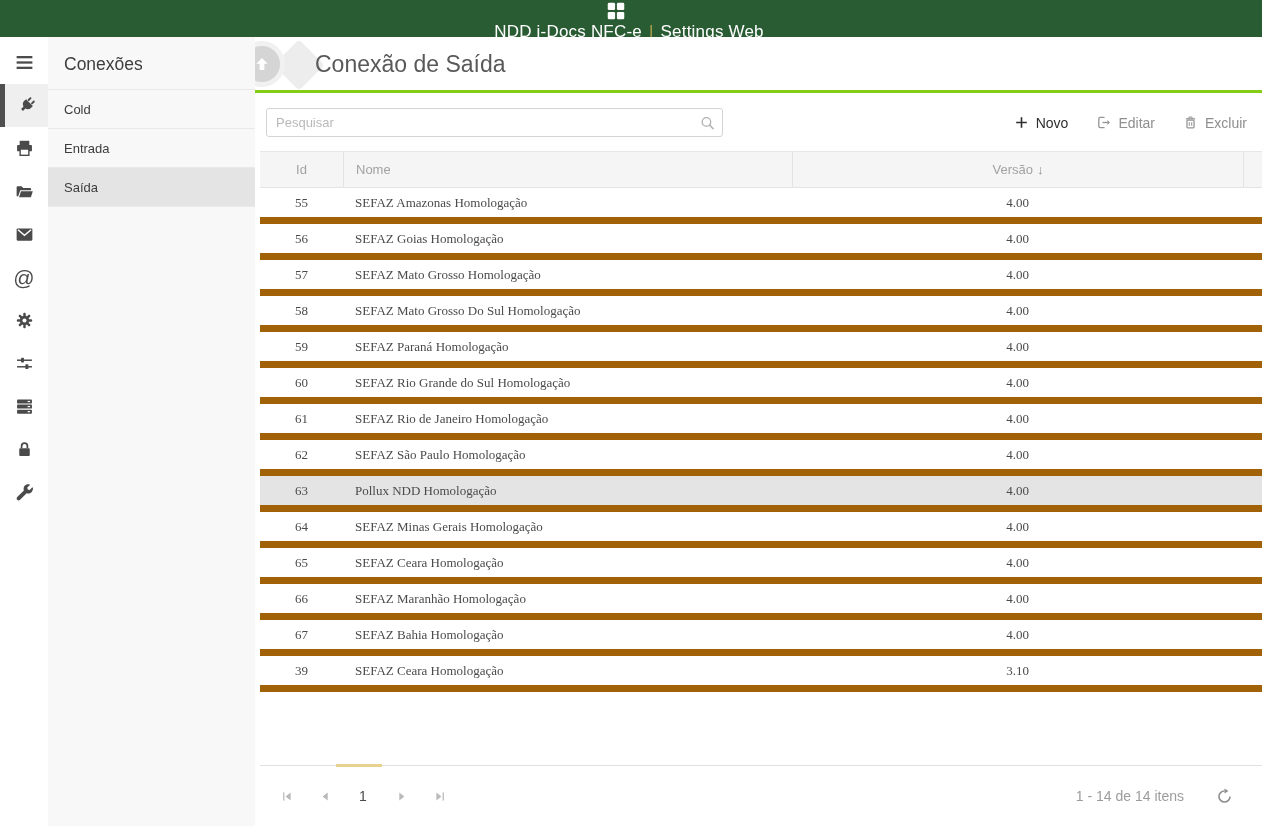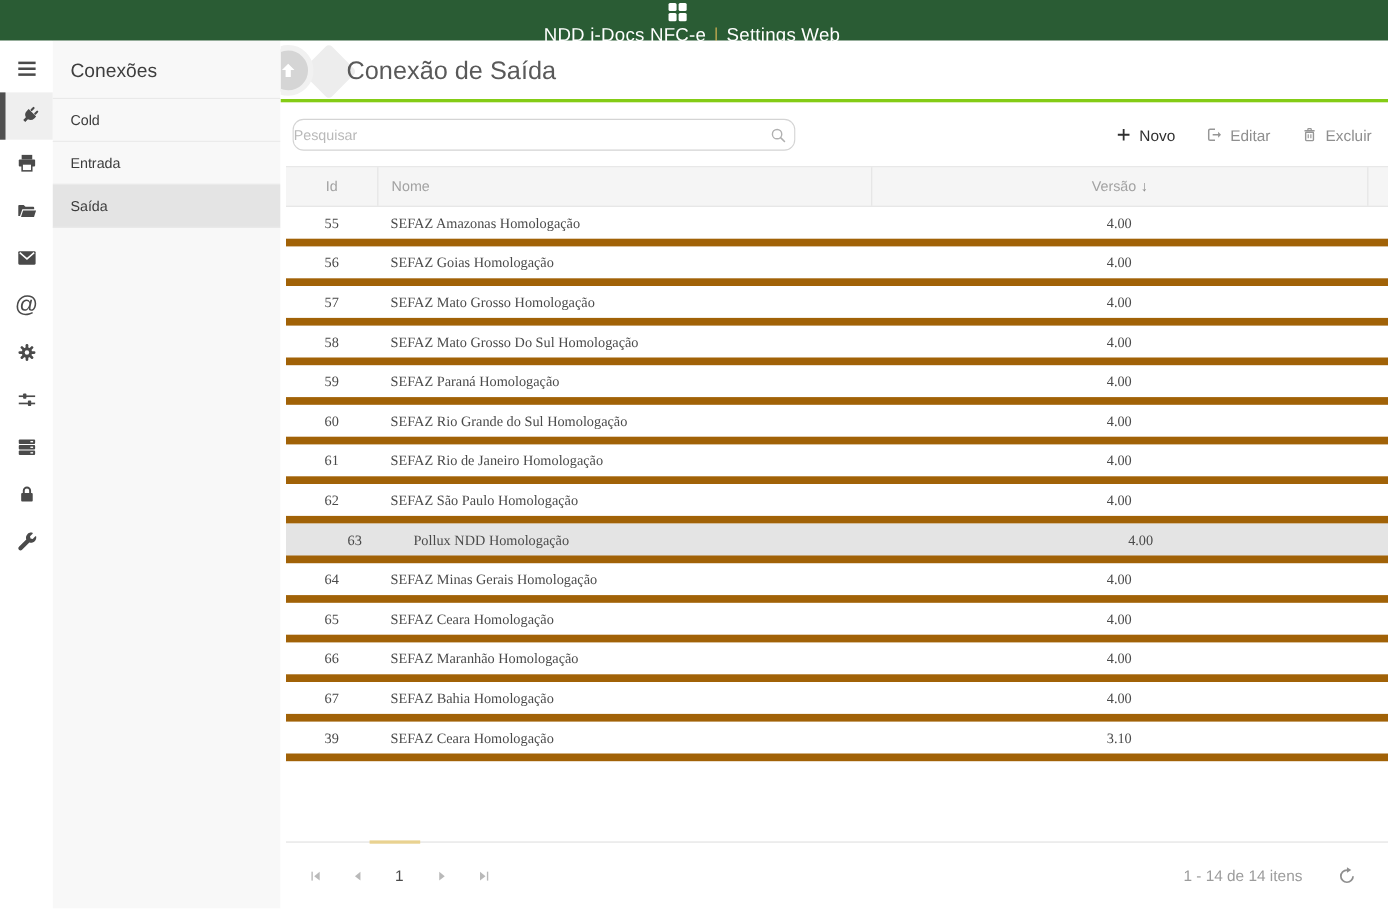--- a/index.html
+++ b/index.html
@@ -43,22 +43,22 @@
   .badge-circle { position:absolute; left:-16px; top:4px; width:46px; height:46px;
     background:#d5d5d5; border:5px solid #f1f1f1; border-radius:50%;
     display:flex; align-items:center; justify-content:center; }
   .badge-circle svg { width:22px; height:22px; }
   .page-title { position:absolute; left:60px; top:50%; transform:translateY(-50%);
     font-size:23px; color:#595959; font-weight:400; }
 
   
   .toolbar { display:flex; align-items:center; padding:15px 15px 14px 11px; }
   .search-wrap { position:relative; width:457px; }
-  .search-input { width:100%; height:29px; border:1px solid #d4d4d4; border-radius:10px;
-    padding:0 32px 0 0; font-size:13px; color:#444; outline:none;
+  .search-input { width:100%; height:29px; border:1px solid #d4d4d4; border-radius:3px;
+    padding:0 32px 0 9px; font-size:13px; color:#444; outline:none;
     font-family:"Liberation Sans","DejaVu Sans",sans-serif; }
   .search-input::placeholder { color:#b9b9b9; }
   .search-icon { position:absolute; right:7px; top:50%; transform:translateY(-50%);
     width:17px; height:17px; cursor:pointer; }
   .toolbar-actions { margin-left:auto; display:flex; align-items:center; gap:27px; }
   .tb-btn { display:flex; align-items:center; gap:6px; background:none; border:none;
     font-size:14px; cursor:pointer; font-family:inherit; }
   .tb-btn svg { width:17px; height:17px; }
   .tb-btn.primary { color:#2f2f2f; }
   .tb-btn.muted { color:#8f8f8f; }
@@ -70,21 +70,21 @@
   .hcell { display:flex; align-items:center; height:100%; cursor:pointer; }
   .col-id { width:83px; justify-content:center; text-align:center; }
   .col-nome { width:449px; padding-left:12px; }
   .col-versao { width:451px; justify-content:center; text-align:center; }
   .col-spacer { width:19px; }
   .grid-header .col-nome, .grid-header .col-versao, .grid-header .col-spacer { border-left:1px solid #e3e3e3; }
   .sort-arrow { margin-left:4px; color:#8d8d8d; font-size:13px; }
 
   .grid-row { display:flex; height:36px; align-items:center; border-bottom:7px solid #a16207;
     font-size:13px; color:#4a4a4a; cursor:pointer;font-family:Liberation Serif, serif; }
-  .grid-row.selected { background:var(--selected-row,#e4e4e4);padding-left:21px; }
+  .grid-row.selected { background:var(--selected-row,#e4e4e4); }
   .cell { overflow:hidden; white-space:nowrap; }
   .cell.col-id { display:flex; align-items:center; }
   .cell.col-versao { display:flex; align-items:center; }
 
   
   .pager { position:absolute; bottom:0; left:5px; right:0; height:61px;
     border-top:1px solid #e0e0e0; display:flex; align-items:center;
     padding:0 28px 0 12px; background:#fff; }
   .pager-indicator { position:absolute; top:-2px; left:76px; width:46px; height:3px;
     background:var(--pager-indicator,#e9d291); }

